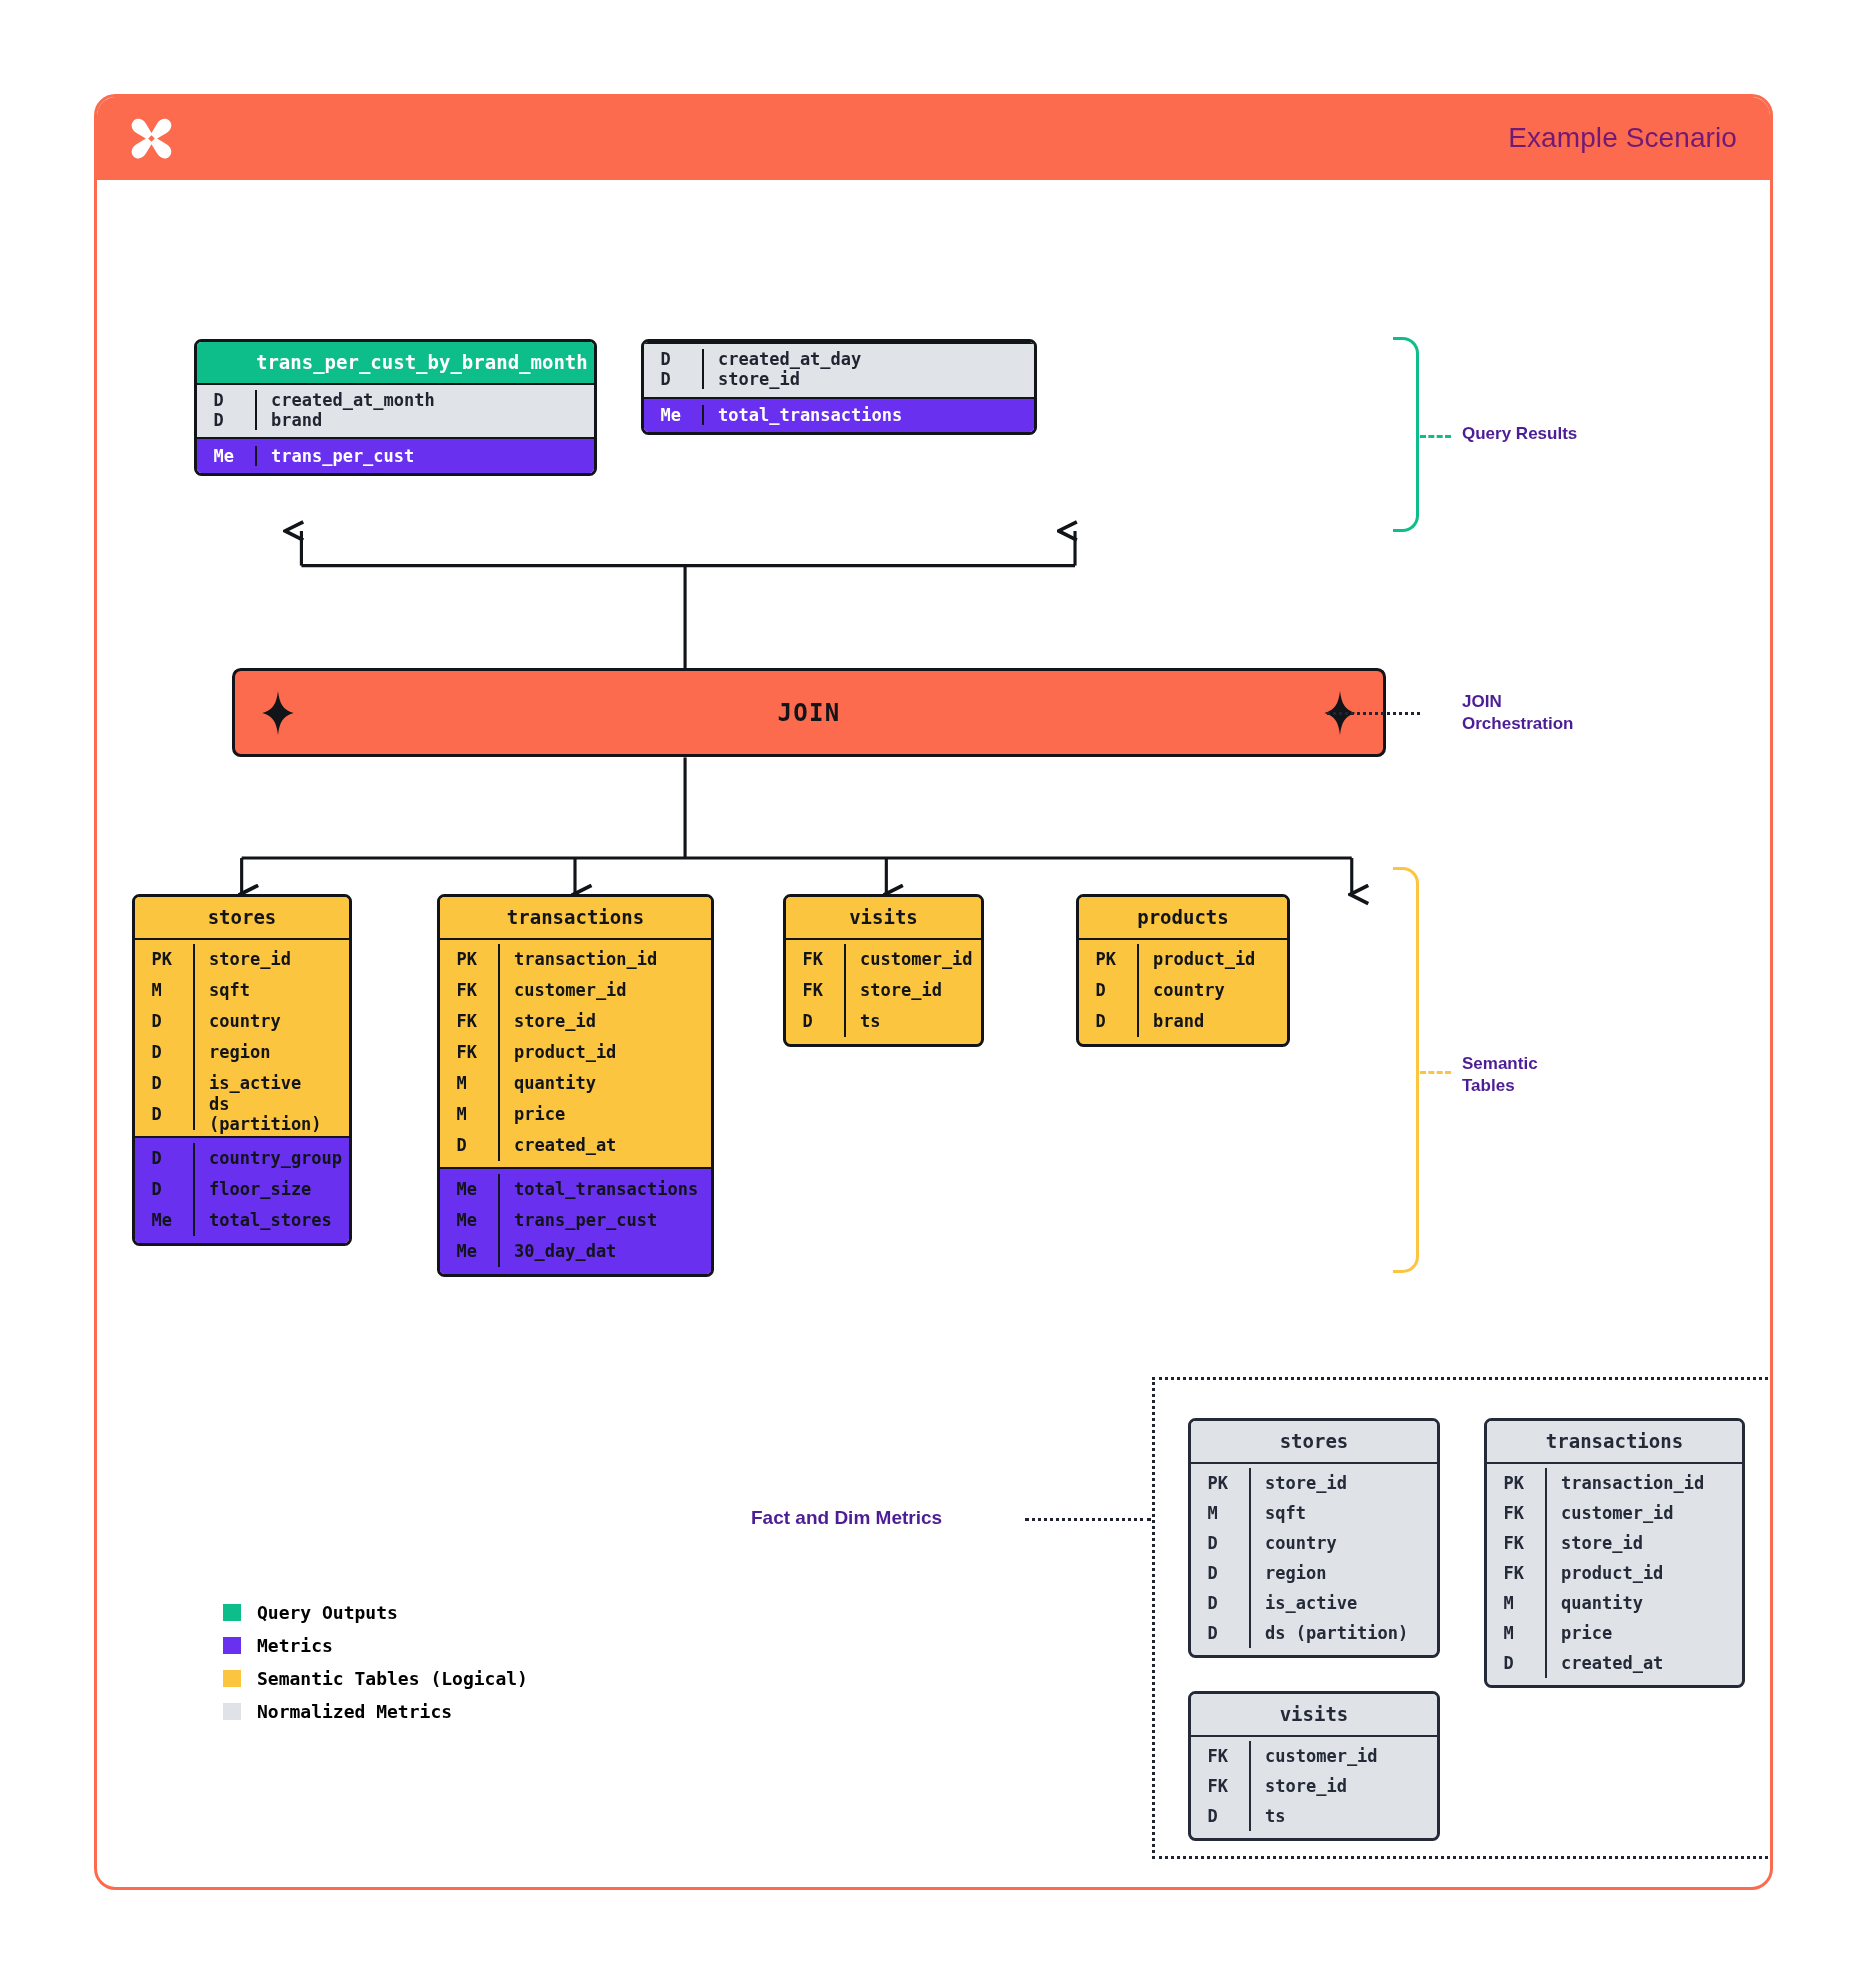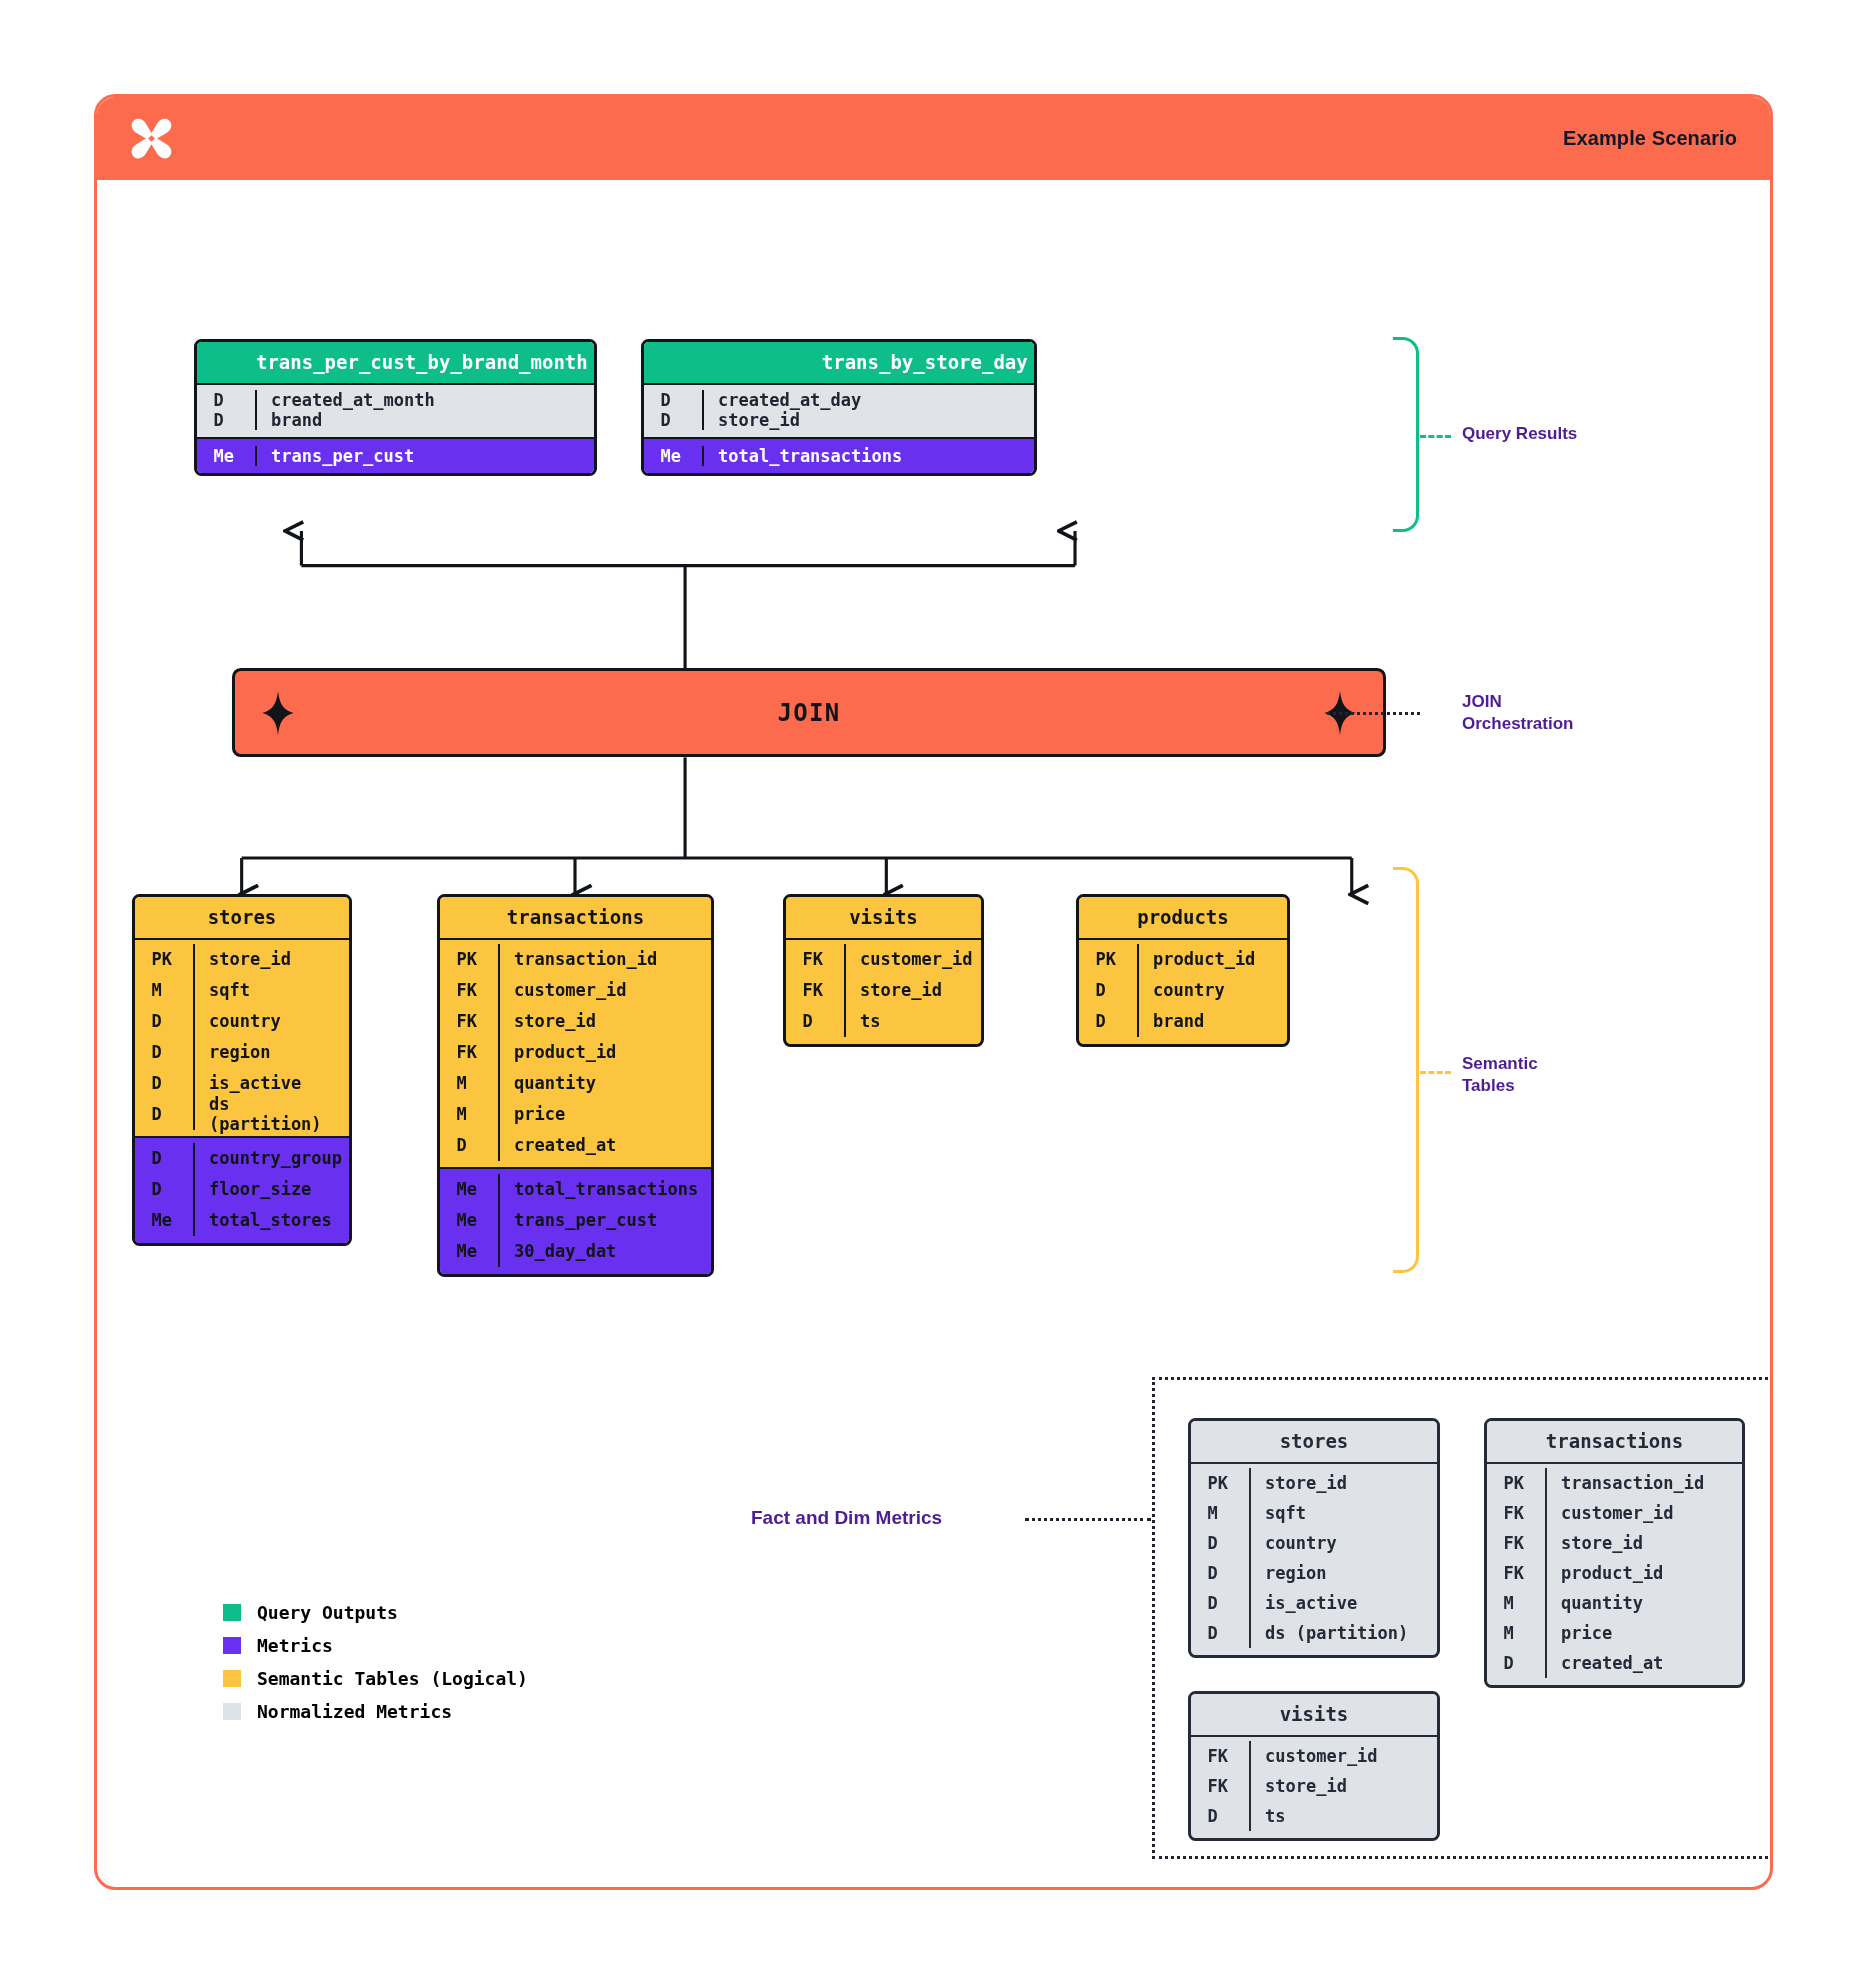--- a/index.html
+++ b/index.html
@@ -7,22 +7,22 @@
        font-family:"Liberation Sans",sans-serif;
        -webkit-font-smoothing:antialiased;}
 
   
   #card{position:absolute;left:94px;top:94px;width:1679px;height:1796px;
         border:3.1px solid #FC6B4E;border-radius:21.4px;box-sizing:border-box;
         background:#fff;overflow:hidden;}
   #header{position:absolute;left:0;top:0;width:100%;height:83px;
           background:#FC6B4E;border-radius:17.6px 17.6px 0 0;box-sizing:border-box;}
   #logo{position:absolute;left:31px;top:19px;width:47px;height:47px;}
-  #title{position:absolute;right:33px;top:21.4px;font-size:20px;font-weight:700;
-         color:#0f172a;letter-spacing:0.1px;line-height:40px;}
+  #title{position:absolute;right:33px;top:21.4px;font-size:28px;font-weight:400;
+         color:#701a75;letter-spacing:0.1px;line-height:40px;}
 
   
   .tbl{position:absolute;border:3.1px solid #111418;border-radius:7.5px;
        box-sizing:border-box;overflow:hidden;
        font-family:"DejaVu Sans Mono",monospace;}
   .tbl .cap{text-align:center;font-weight:700;font-size:19px;padding:8.8px 6.3px 10px;
             box-sizing:border-box;}
   .tbl .sect{border-top:2.5px solid #111418;box-sizing:border-box;}
   .tbl .row{display:flex;align-items:center;}
   .tbl .k{width:58px;flex:0 0 58px;text-align:left;padding-left:16.4px;
@@ -133,21 +133,20 @@
     </div>
     <div class="sect metric">
       <div class="row" style="padding:6.3px 0 7.5px">
         <div class="k">Me</div>
         <div class="v">trans_per_cust</div>
       </div>
     </div>
   </div>
 
   <div class="tbl green" style="left:544px;top:242px;width:396px;">
-    <div class="cap">trans_by_store_day</div>
     <div class="sect grey">
       <div class="row" style="padding:5px 0 0">
         <div class="k">D</div>
         <div class="v">created_at_day</div>
       </div>
       <div class="row" style="padding:0 0 7.5px">
         <div class="k">D</div>
         <div class="v">store_id</div>
       </div>
     </div>

